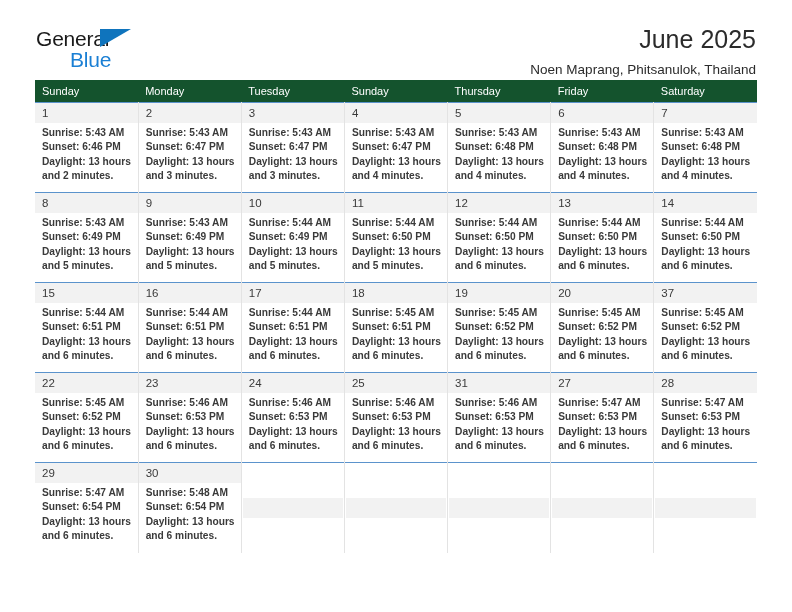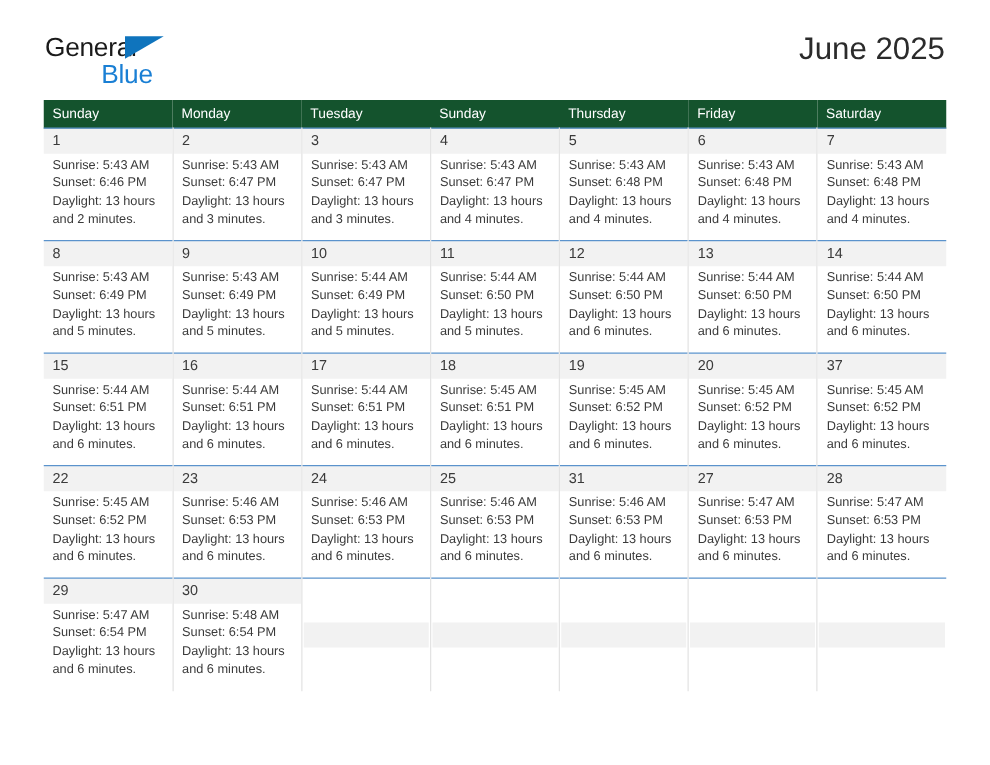--- a/index.html
+++ b/index.html
@@ -49,21 +49,21 @@
     position: absolute;
     left: 64px;
     top: 3px;
     width: 0;
     height: 0;
     border-left: 31px solid #0f74bd;
     border-bottom: 18px solid transparent;
   }
   .logo-blue {
     position: absolute;
-    left: 45px;
+    left: 34px;
     top: 23px;
     font-size: 21px;
     letter-spacing: -0.2px;
     color: #1a7fd4;
     line-height: 1;
   }
   .titles {
     text-align: right;
     padding-top: 0px;
   }
@@ -120,20 +120,21 @@
     background: #f2f2f2;
     font-size: 11.5px;
     color: #3a3a3a;
     padding: 3px 0 3px 7px;
     line-height: 1.25;
     height: 20px;
   }
   td.empty .daynum { background: #f2f2f2; height: 20px; }
   .info {
     padding: 3px 6px 0 7px;
+    font-weight: bold;
   }
   .info div {
     font-size: 10.2px;
     line-height: 1.42;
     color: #3a3a3a;
     white-space: nowrap;
   }
 </style>
 </head>
 <body>
@@ -143,20 +144,21 @@
   <div class="header">
 
     <div class="logo">
       <span class="logo-general">General</span>
       <span class="logo-tri"></span>
       <span class="logo-blue">Blue</span>
     </div>
 
     <div class="titles">
       <h1 class="cal-title">June 2025</h1>
+      <p class="cal-subtitle">Noen Maprang, Phitsanulok, Thailand</p>
     </div>
 
   </div>
 
   <div class="cal-wrap">
     <table class="cal">
       <thead>
         <tr>
           <th>Sunday</th>
           <th>Monday</th>

